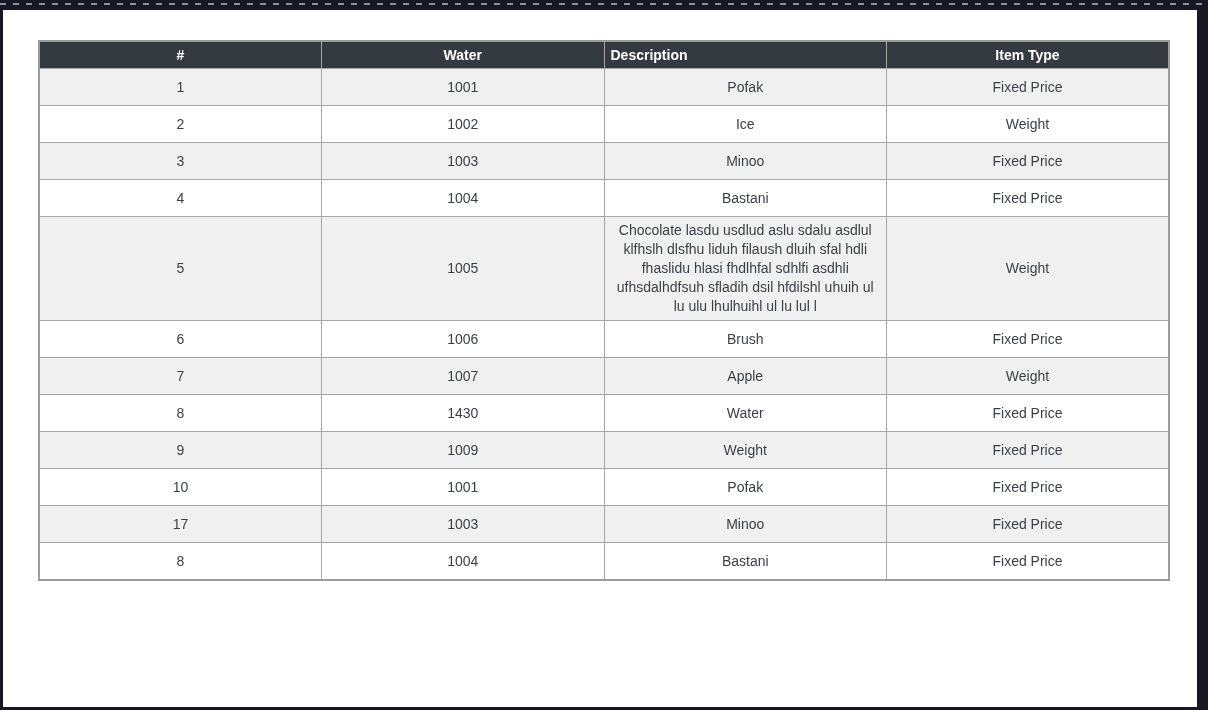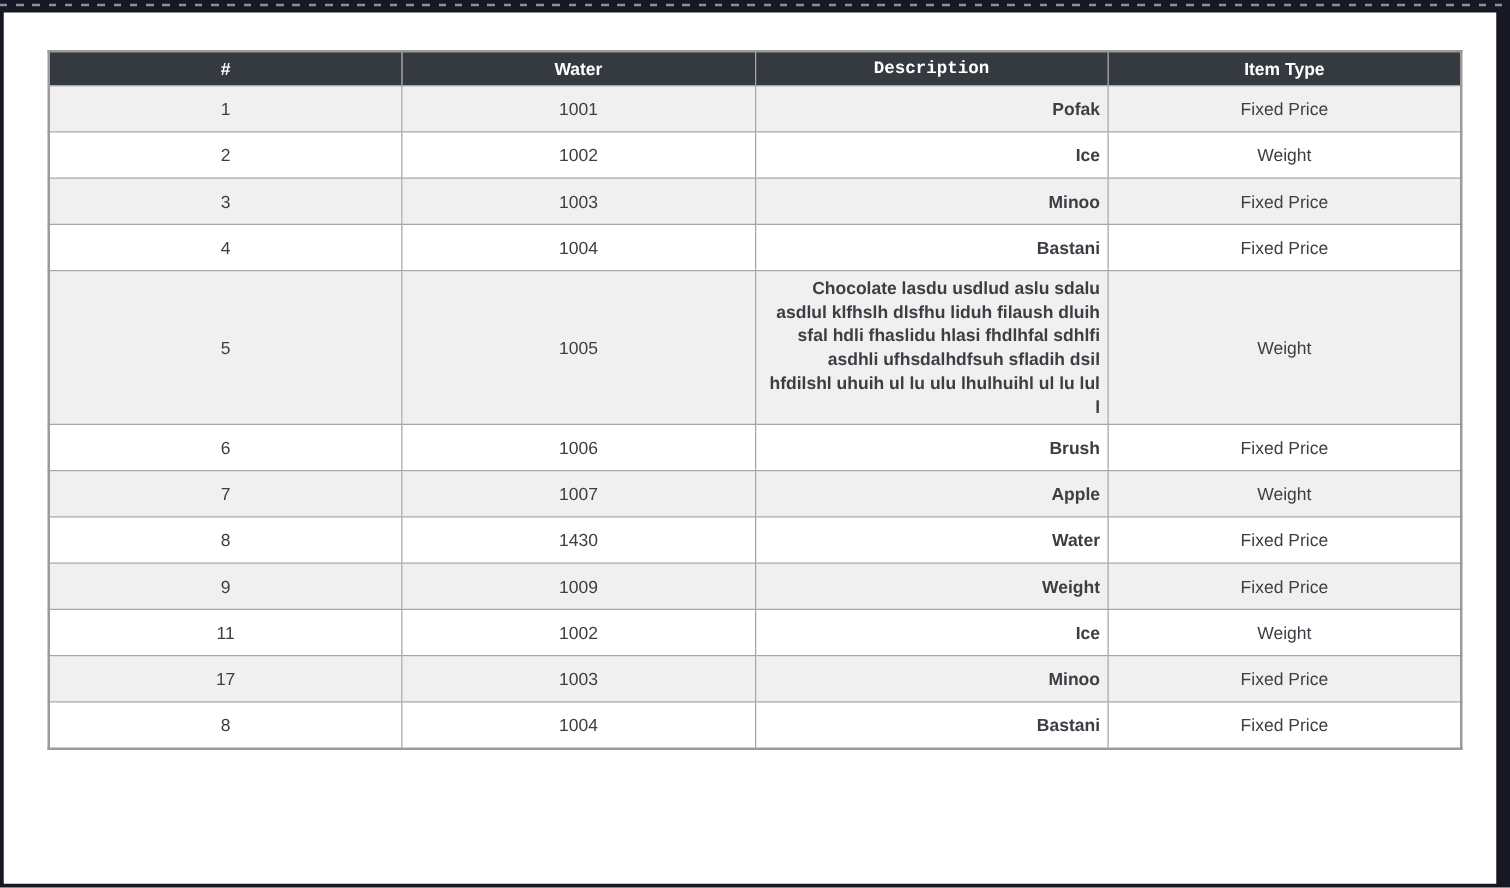--- a/index.html
+++ b/index.html
@@ -46,33 +46,32 @@
   table.items-table th {
     background: #343a40;
     color: #ffffff;
     font-weight: bold;
     font-size: 14px;
     height: 22px;
     padding: 2px 6px;
     border: 1px solid #a6a6a6;
     text-align: center;
   }
-  table.items-table th.align-left { text-align: center; font-family: Liberation Mono, monospace; }
+  table.items-table th.align-left { text-align: left; }
   table.items-table td {
     border: 1px solid #a6a6a6;
     height: 28px;
     padding: 4px 6px;
     line-height: 19px;
     vertical-align: middle;
     text-align: center;
     overflow: hidden;
   }
   table.items-table td.c-desc {
-    text-align: right;
-    font-weight: bold;
+    text-align: center;
   }
   table.items-table tbody tr:nth-child(odd) td {
     background: #f0f0f0;
   }
   table.items-table tbody tr:nth-child(even) td {
     background: #ffffff;
   }
 </style>
 </head>
 <body>
@@ -153,27 +152,27 @@
     <td class="c-type">Fixed Price</td>
   </tr>
 
   <tr>
     <td class="c-num">9</td>
     <td class="c-code">1009</td>
     <td class="c-desc">Weight</td>
     <td class="c-type">Fixed Price</td>
   </tr>
 
+  <tr>
+    <td class="c-num">10</td>
+    <td class="c-code">1001</td>
+    <td class="c-desc">Pofak</td>
+    <td class="c-type">Fixed Price</td>
+  </tr>
 
-  <tr>
-    <td class="c-num">11</td>
-    <td class="c-code">1002</td>
-    <td class="c-desc">Ice</td>
-    <td class="c-type">Weight</td>
-  </tr>
 
   <tr>
     <td class="c-num">17</td>
     <td class="c-code">1003</td>
     <td class="c-desc">Minoo</td>
     <td class="c-type">Fixed Price</td>
   </tr>
 
   <tr>
     <td class="c-num">8</td>

